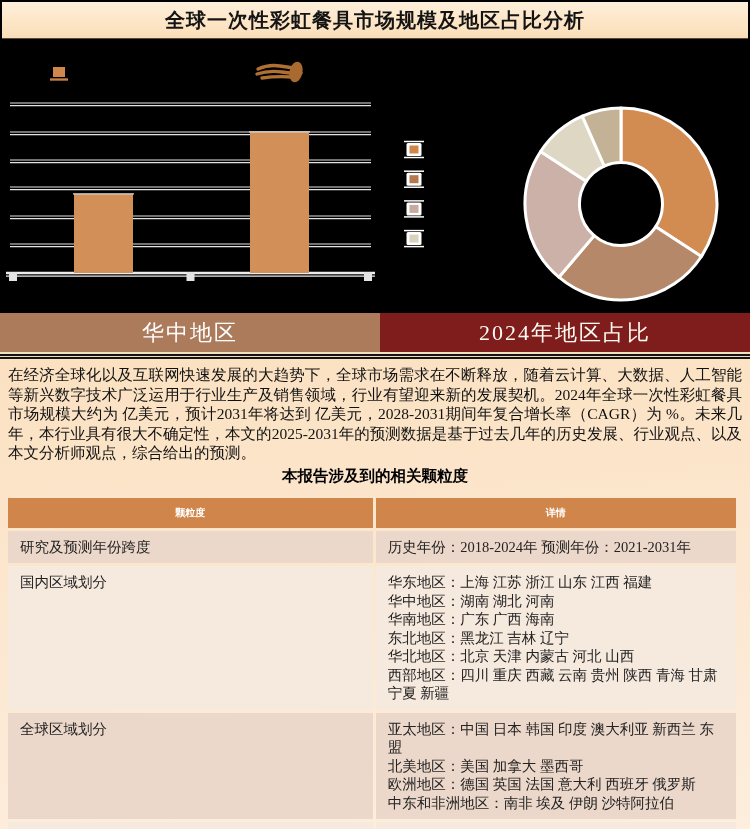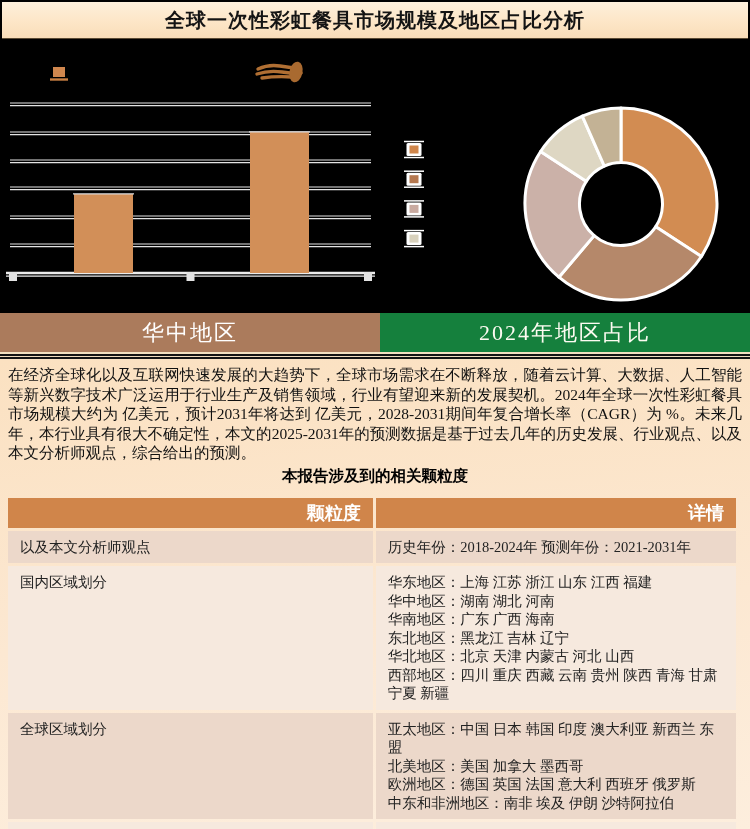--- a/index.html
+++ b/index.html
@@ -23,21 +23,21 @@
 
   
   .chart-section{height:271px;background:#000;position:relative;}
   .chart-section svg{position:absolute;left:0;top:0;}
 
   
   .banners{height:39px;display:flex;}
   .banner{display:flex;align-items:center;justify-content:center;
     font-size:22px;letter-spacing:2px;}
   .banner-left{width:380px;background:#ab7b5c;color:#ffffff;}
-  .banner-right{flex:1;background:#15803d;color:#fdfbf2;}
+  .banner-right{flex:1;background:#7f1d1d;color:#fdfbf2;}
 
   
   .separator{height:8px;
     background:linear-gradient(180deg,
       #f3e0c0 0px,#f3e0c0 2px,
       #141414 2px,#141414 4.5px,
       #efdcbe 4.5px,#efdcbe 5.5px,
       #141414 5.5px,#141414 7px,
       #fbe2c3 7px,#fbe2c3 8px);}
 
@@ -45,22 +45,22 @@
   .content{flex:1;box-sizing:border-box;overflow:hidden;
     background:linear-gradient(175deg,#fbe1c1 0%,#fce8d2 55%,#fdeedd 100%);
     padding:5px 8px 0;}
   .summary{margin:0;font-size:15.5px;line-height:19.5px;color:#111;
     text-align:justify;}
   .table-title{margin:3px 0 8px;font-size:15.5px;font-weight:bold;color:#000;
     text-align:center;}
 
   table.granularity-table{width:100%;border-collapse:separate;border-spacing:3px 3px;margin-left:-3px;margin-right:-3px;}
   table.granularity-table th{
-    background:#d0854a;color:#fff;font-size:18px;font-weight:bold;
-    text-align:right;padding:6px 12px;line-height:18px;}
+    background:#d0854a;color:#fff;font-size:10px;font-weight:bold;
+    text-align:center;padding:6px 20px;line-height:18px;}
   table.granularity-table th:first-child{width:50.3%;}
   table.granularity-table td{
     font-size:14.5px;line-height:18.5px;color:#232323;
     vertical-align:top;padding:7px 12px;}
   tbody tr:nth-child(odd) td{background:#ecd8ca;}
   tbody tr:nth-child(even) td{background:#f6e9de;}
   .detail-cell{white-space:pre-line;}
 </style>
 </head>
 <body>
@@ -148,21 +148,21 @@
 
     <table class="granularity-table">
       <thead>
         <tr>
           <th>颗粒度</th>
           <th>详情</th>
         </tr>
       </thead>
       <tbody>
         <tr>
-          <td class="label-cell">以及本文分析师观点</td>
+          <td class="label-cell">研究及预测年份跨度</td>
           <td class="detail-cell">历史年份：2018-2024年 预测年份：2021-2031年</td>
         </tr>
         <tr>
           <td class="label-cell">国内区域划分</td>
           <td class="detail-cell">华东地区：上海 江苏 浙江 山东 江西 福建
 华中地区：湖南 湖北 河南
 华南地区：广东 广西 海南
 东北地区：黑龙江 吉林 辽宁
 华北地区：北京 天津 内蒙古 河北 山西
 西部地区：四川 重庆 西藏 云南 贵州 陕西 青海 甘肃 宁夏 新疆</td>

